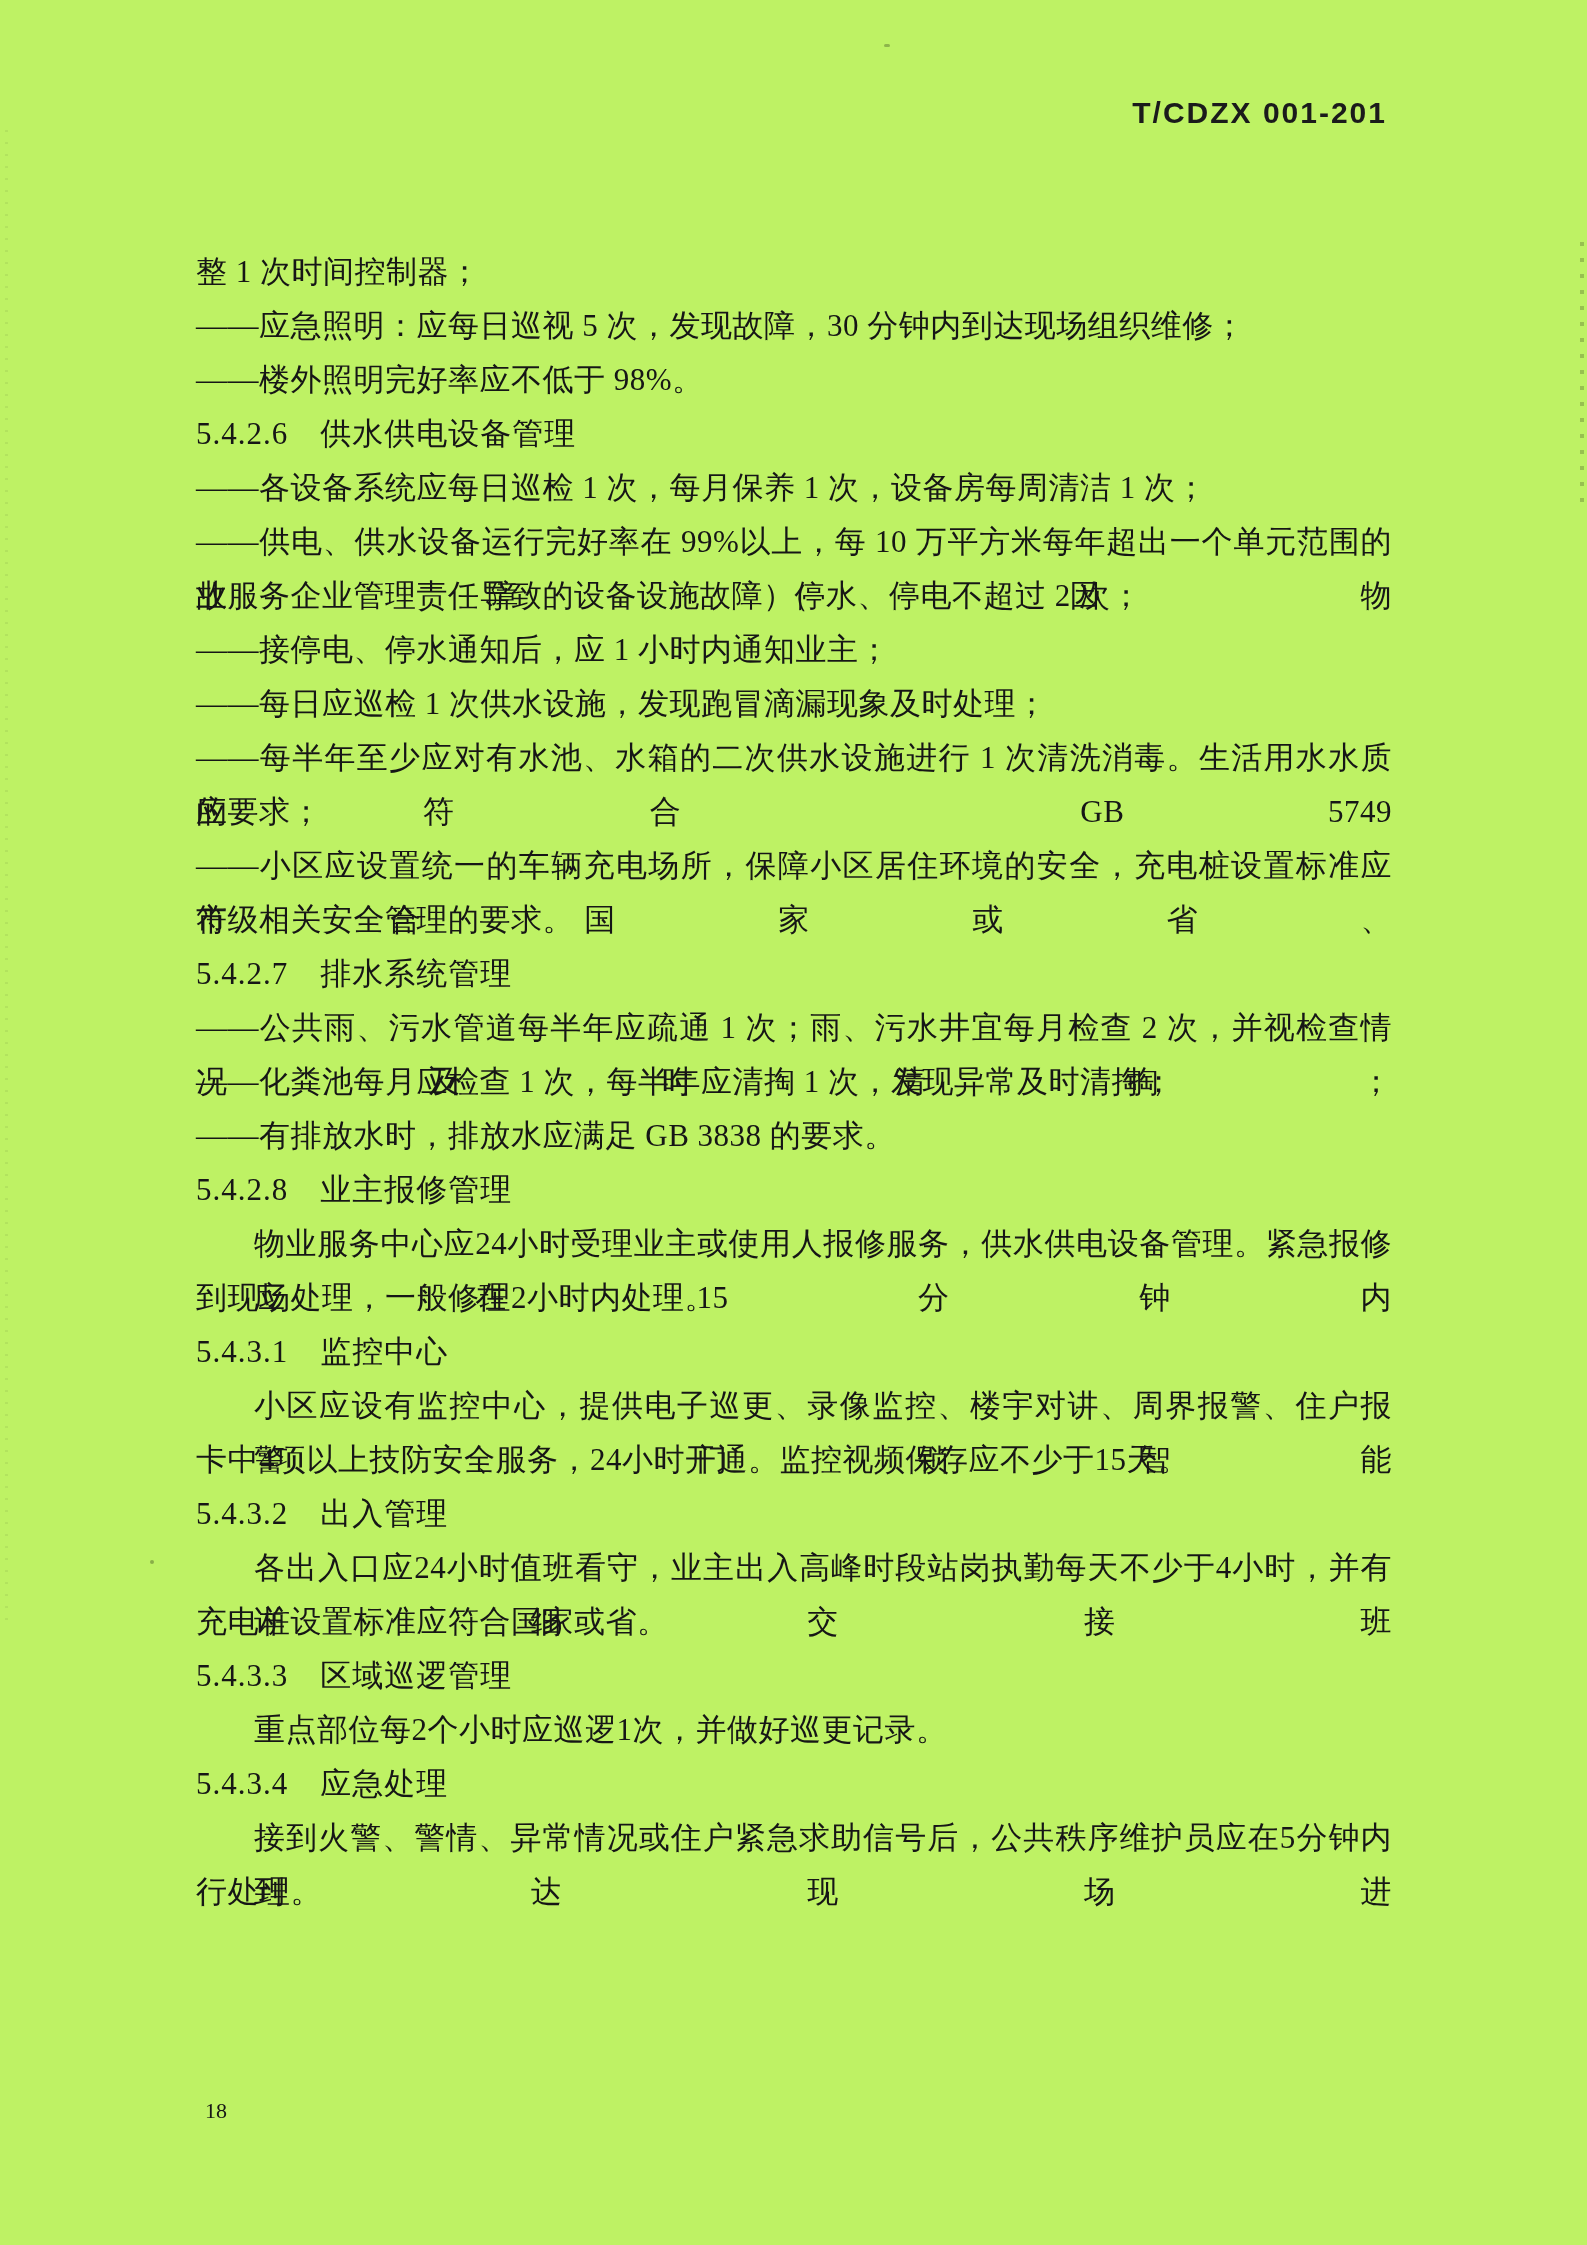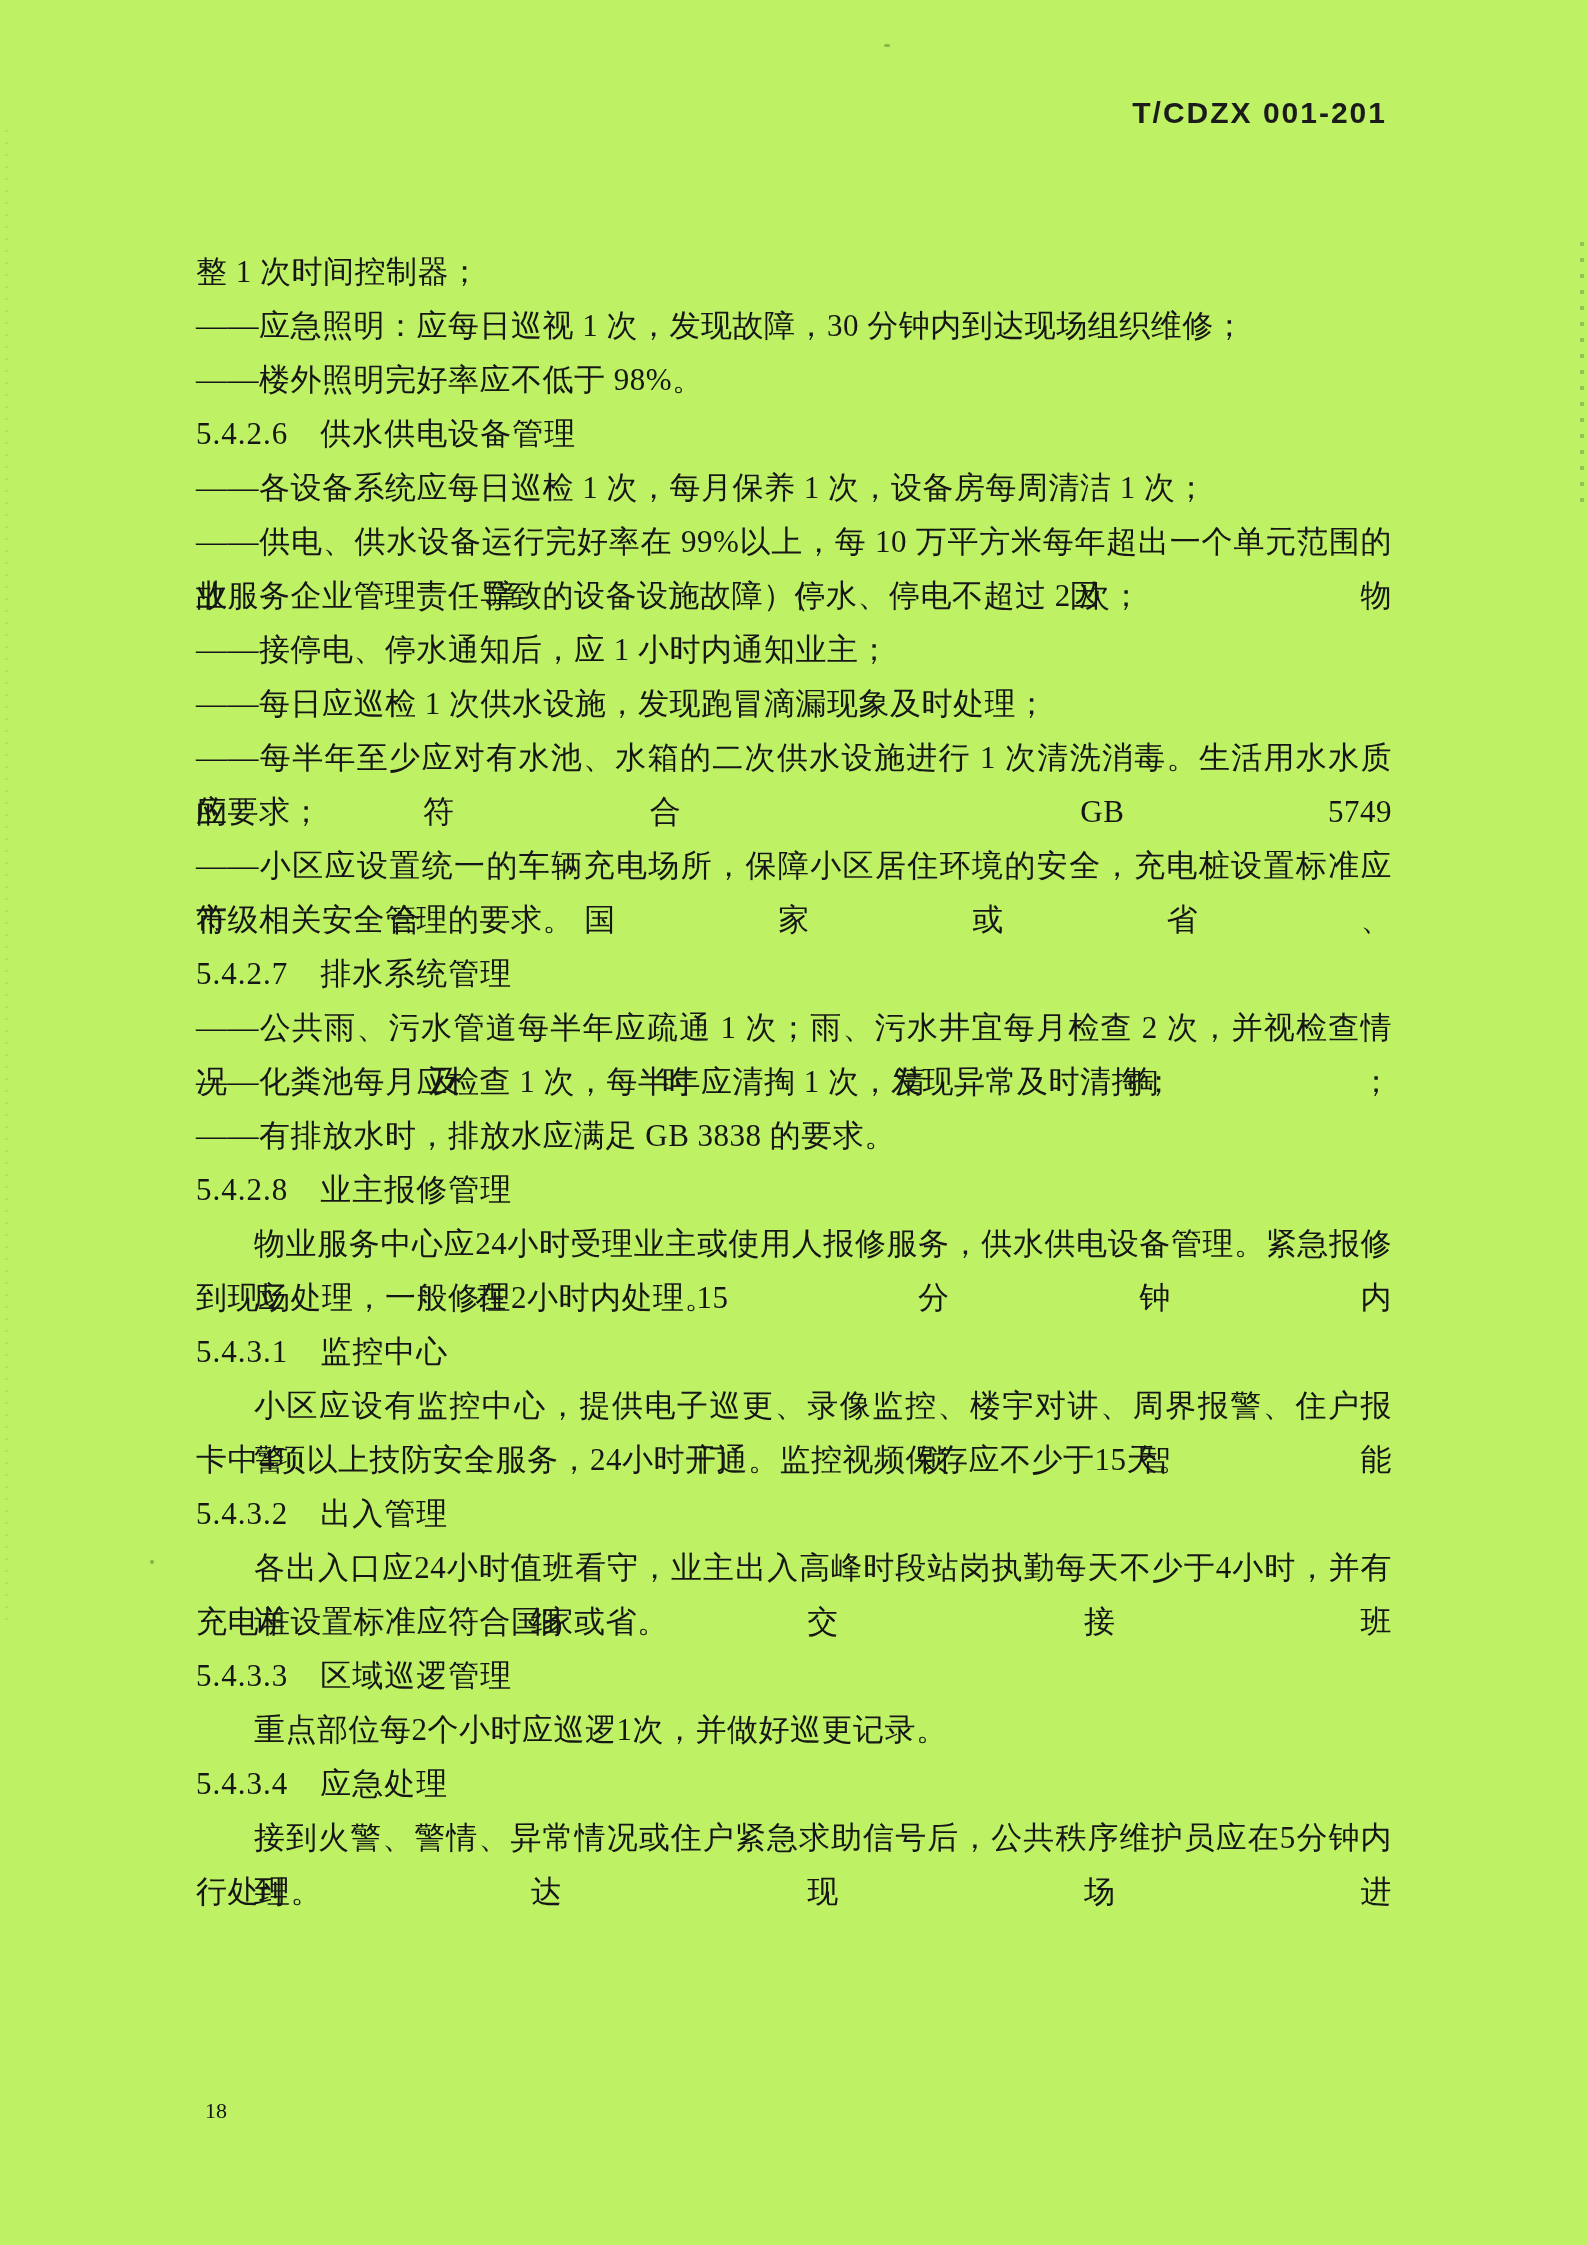--- a/index.html
+++ b/index.html
@@ -73,21 +73,21 @@
   }
 </style>
 </head>
 <body>
 
 <div class="page">
   <div class="header-code">T/CDZX 001-201</div>
 
   <div class="doc-body" id="doc-body">
       <div class="line">整 1 次时间控制器；</div>
-      <div class="line">——应急照明：应每日巡视 1 次，发现故障，30 分钟内到达现场组织维修；</div>
+      <div class="line">——应急照明：应每日巡视 5 次，发现故障，30 分钟内到达现场组织维修；</div>
       <div class="line">——楼外照明完好率应不低于 98%。</div>
       <div class="line heading">5.4.2.6　供水供电设备管理</div>
       <div class="line">——各设备系统应每日巡检 1 次，每月保养 1 次，设备房每周清洁 1 次；</div>
       <div class="line fill">——供电、供水设备运行完好率在 99%以上，每 10 万平方米每年超出一个单元范围的故障（因物</div>
       <div class="line">业服务企业管理责任导致的设备设施故障）停水、停电不超过 2 次；</div>
       <div class="line">——接停电、停水通知后，应 1 小时内通知业主；</div>
       <div class="line">——每日应巡检 1 次供水设施，发现跑冒滴漏现象及时处理；</div>
       <div class="line fill">——每半年至少应对有水池、水箱的二次供水设施进行 1 次清洗消毒。生活用水水质应符合 GB 5749</div>
       <div class="line">的要求；</div>
       <div class="line fill">——小区应设置统一的车辆充电场所，保障小区居住环境的安全，充电桩设置标准应符合国家或省、</div>

